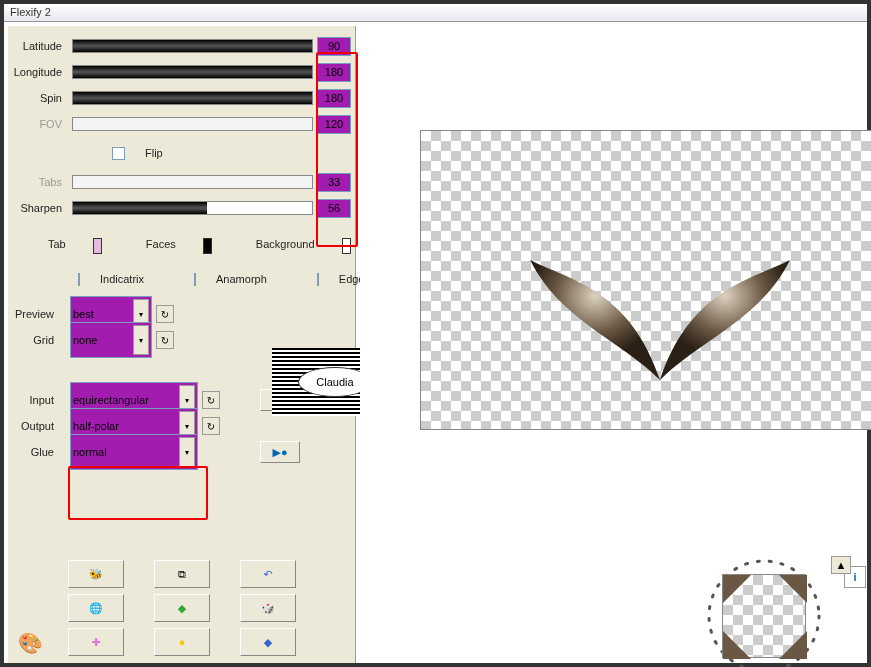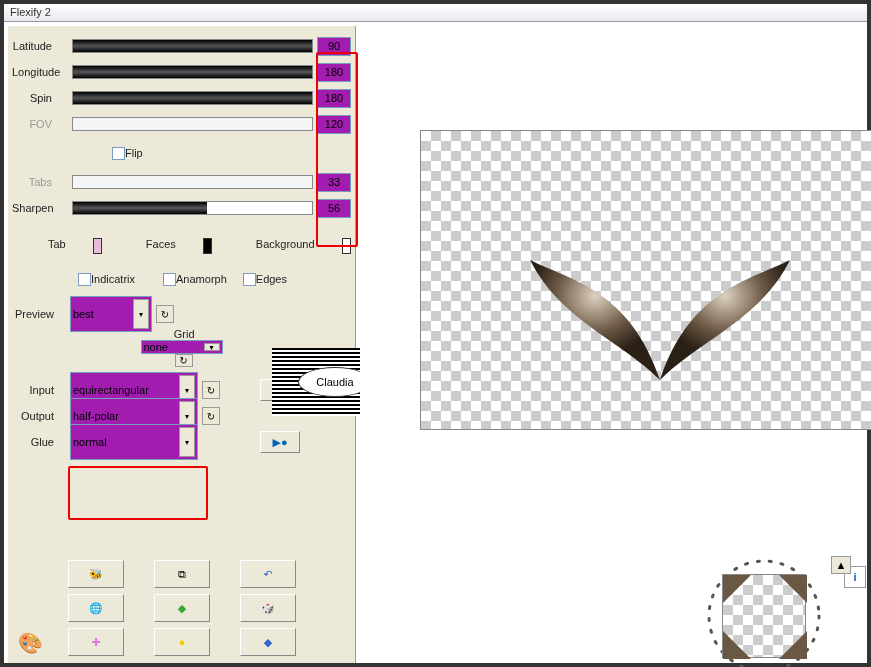--- a/index.html
+++ b/index.html
@@ -4,21 +4,21 @@
 <style>
 * { box-sizing: border-box; margin: 0; padding: 0; font-family: Tahoma, Arial, sans-serif; font-size: 11px; }
 body { background: #fff; }
 .outer-frame { width: 871px; height: 667px; border: 4px solid #333; position: relative; background: #fff; }
 .titlebar { height: 18px; background: linear-gradient(#fff, #e8e8f0); border-bottom: 1px solid #999; padding: 2px 6px; color: #333; }
 .controls-panel { position: absolute; left: 4px; top: 22px; width: 348px; height: 637px; background: #ece9d8; border-right: 1px solid #999; }
 .preview-panel { position: absolute; left: 356px; top: 22px; right: 4px; bottom: 4px; background: #fff; }
 
 
 .slider-row { display: flex; align-items: center; height: 24px; margin: 2px 0; }
-.slider-label { width: 60px; text-align: right; padding-right: 20px; color: #222; }
+.slider-label { width: 60px; text-align: right; padding-right: 10px; color: #222; }
 .slider-label.disabled { color: #999; }
 .slider-track { flex: 1; height: 14px; background: #fff; border: 1px solid #888; position: relative; }
 .slider-fill { position: absolute; left: 0; top: 0; bottom: 0; background: linear-gradient(#000, #555, #000); }
 .slider-val { width: 34px; height: 19px; border: 1px solid #7b9ebd; background: #a21caf; text-align: center; margin-left: 4px; padding: 2px 0; }
 
 
 .red-box { position: absolute; border: 2px solid #e00; border-radius: 2px; pointer-events: none; }
 .red-box-1 { left: 308px; top: 26px; width: 42px; height: 195px; }
 .red-box-2 { left: 60px; top: 440px; width: 140px; height: 54px; }
 
@@ -28,21 +28,21 @@
   background-image:
     linear-gradient(45deg, #ccc 25%, transparent 25%, transparent 75%, #ccc 75%),
     linear-gradient(45deg, #ccc 25%, transparent 25%, transparent 75%, #ccc 75%);
   background-size: 20px 20px;
   background-position: 0 0, 10px 10px;
 }
 .preview-image { position: absolute; left: 60px; top: 104px; width: 480px; height: 300px; border: 1px solid #888; }
 .preview-shape { position: absolute; left: 50%; top: 30%; transform: translate(-50%, 0); }
 
 
-.check-row { display: flex; align-items: center; gap: 0; height: 22px; padding-left: 66px; }
+.check-row { display: flex; align-items: center; gap: 20px; height: 22px; padding-left: 66px; }
 .chk { width: 13px; height: 13px; border: 1px solid #7b9ebd; background: #fff; display: inline-flex; align-items: center; justify-content: center; font-size: 10px; }
 .chk.on::after { content: "✔"; color: #21a121; }
 .swatch { width: 16px; height: 16px; border: 1px solid #333; display: inline-block; }
 .lbl { color: #222; padding-right: 10px; }
 .lbl.dis { color: #999; }
 
 
 .dd-row { display: flex; align-items: center; height: 24px; margin: 2px 0; }
 .dd-lbl { width: 58px; text-align: right; padding-right: 16px; color: #222; }
 .dd { height: 36px; border: 1px solid #7b9ebd; background: #a21caf; display: flex; align-items: center; padding: 0 2px; position: relative; }
@@ -145,21 +145,21 @@
       </div>
 
       <div class="dd-row">
         <div class="dd-lbl">Preview</div>
         <div class="dd" style="width:82px">
           <span>best</span>
           <span class="arrow">▾</span>
         </div>
         <span class="small-btn">↻</span>
       </div>
-      <div class="dd-row" style="margin-bottom:26px;flex-direction:column;">
+      <div class="dd-row" style="margin-bottom:36px;">
         <div class="dd-lbl">Grid</div>
         <div class="dd" style="width:82px">
           <span>none</span>
           <span class="arrow">▾</span>
         </div>
         <span class="small-btn">↻</span>
       </div>
 
       <div class="dd-row">
         <div class="dd-lbl">Input</div>

